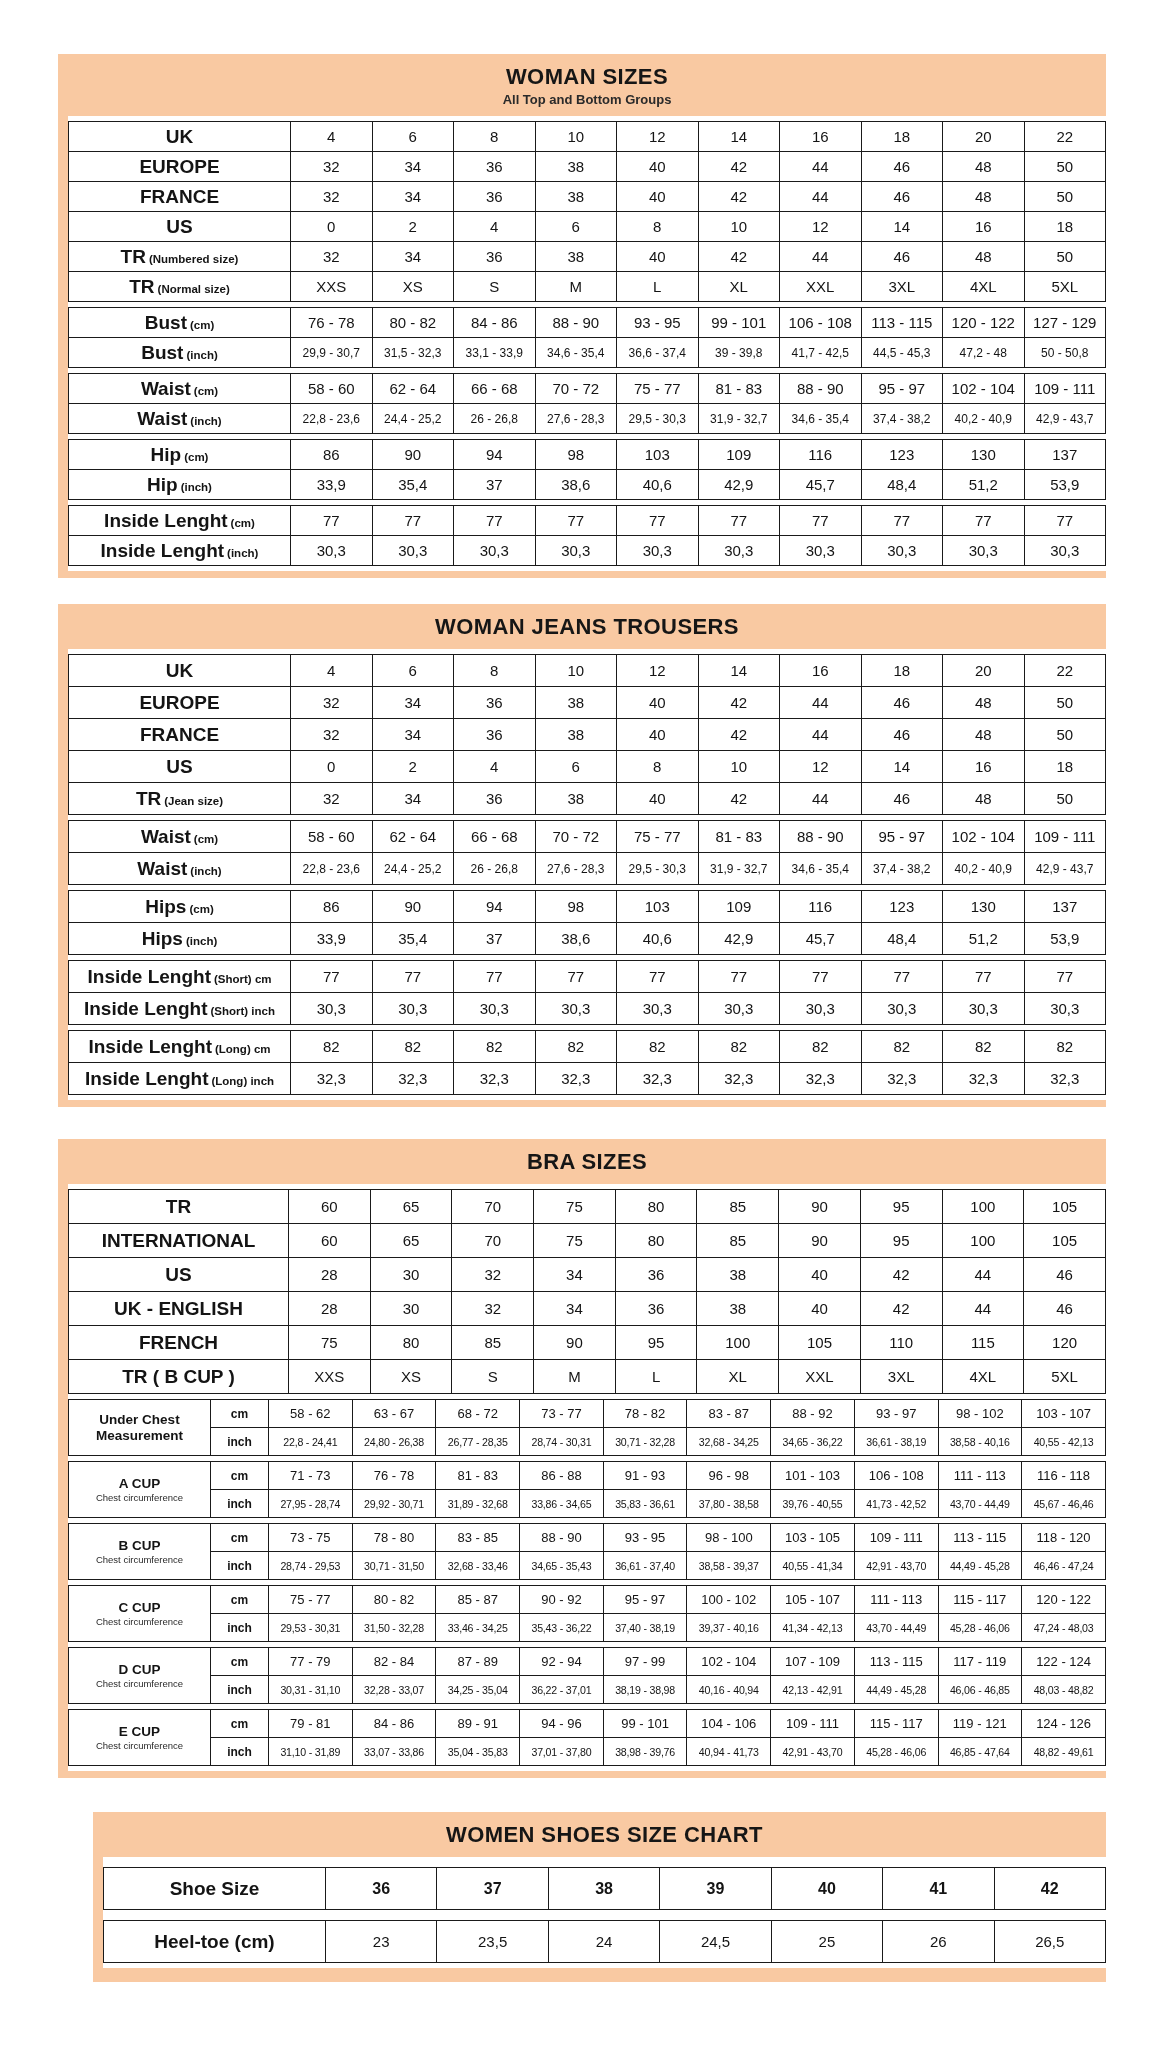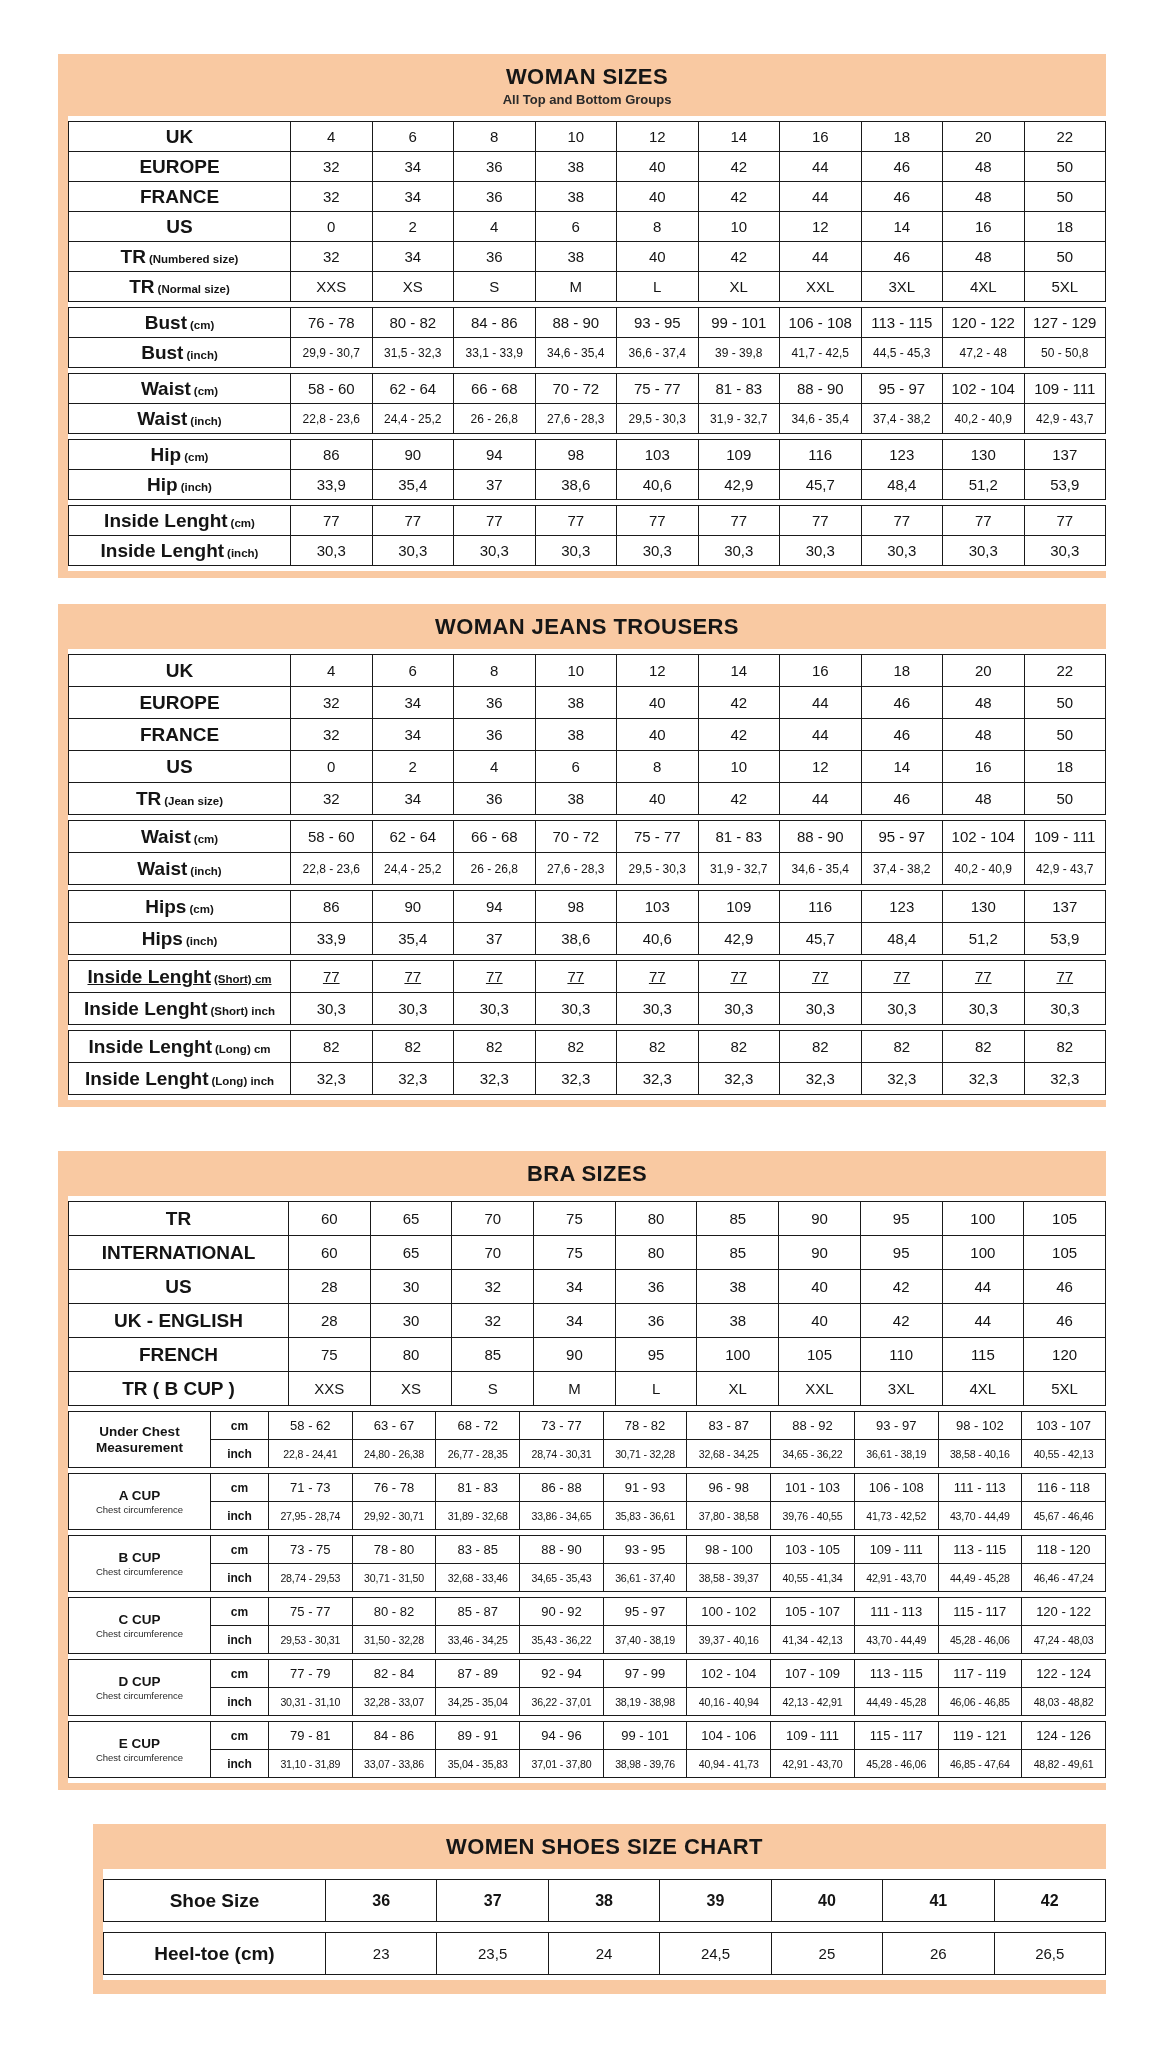--- a/index.html
+++ b/index.html
@@ -310,21 +310,21 @@
               <td class="vc lg">30,3</td>
               <td class="vc lg">30,3</td>
               <td class="vc lg">30,3</td>
               <td class="vc lg">30,3</td>
             </tr>
           </tbody>
         </table>
         <div class="bstripe" style="height: 7px;"></div>
       </div>
     </section>
-    <section class="table-wrap" style="margin-bottom: 44px;">
+    <section class="table-wrap" style="margin-bottom: 32px;">
       <div class="stripe"></div>
       <div class="content">
         <header class="band">
           <div class="title">WOMAN JEANS TROUSERS</div>
         </header>
         <table class="grid">
           <colgroup>
             <col style="width: 222px;">
             <col>
             <col>
@@ -499,21 +499,21 @@
             <col>
             <col>
             <col>
             <col>
             <col>
             <col>
             <col>
             <col>
           </colgroup>
           <tbody>
-            <tr style="height: 32px; text-decoration: underline;">
+            <tr style="height: 32px;">
               <td class="lc"><span class="lb">Inside Lenght</span><span class="ntc">(Short) cm</span></td>
               <td class="vc lg">77</td>
               <td class="vc lg">77</td>
               <td class="vc lg">77</td>
               <td class="vc lg">77</td>
               <td class="vc lg">77</td>
               <td class="vc lg">77</td>
               <td class="vc lg">77</td>
               <td class="vc lg">77</td>
               <td class="vc lg">77</td>

